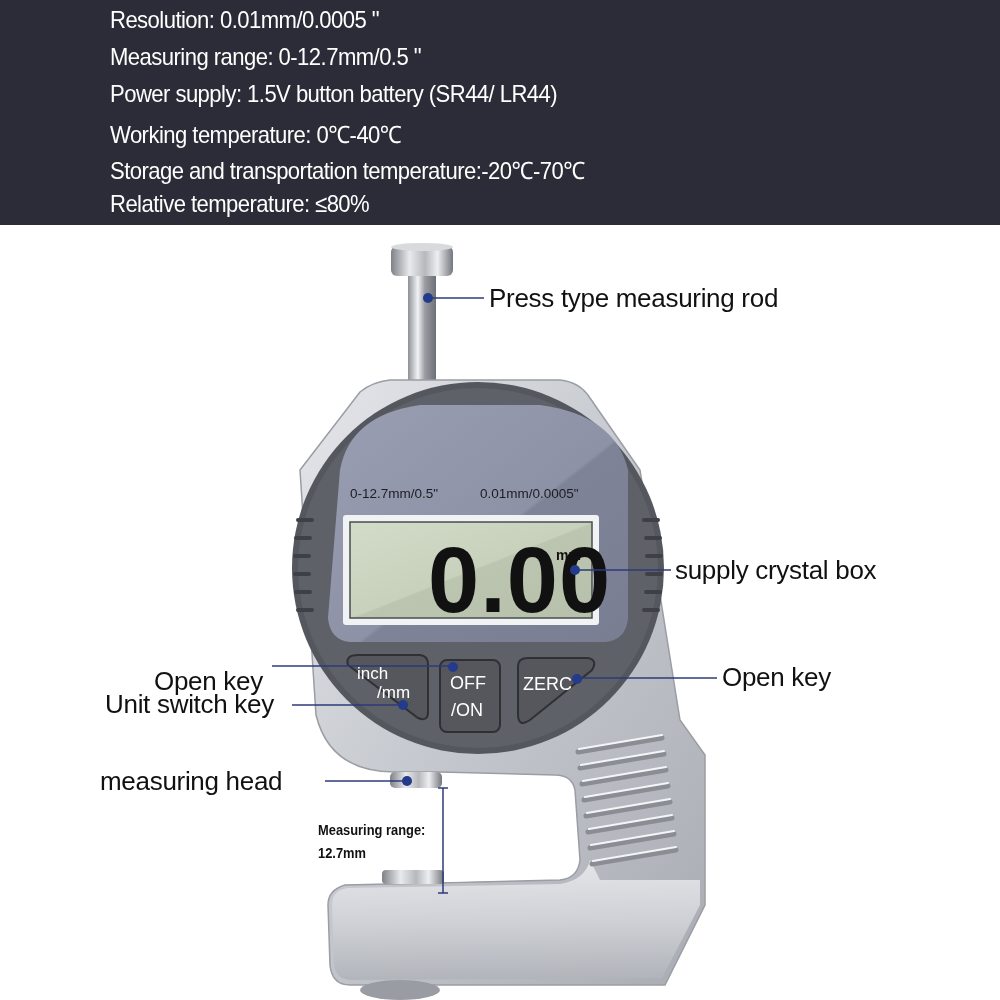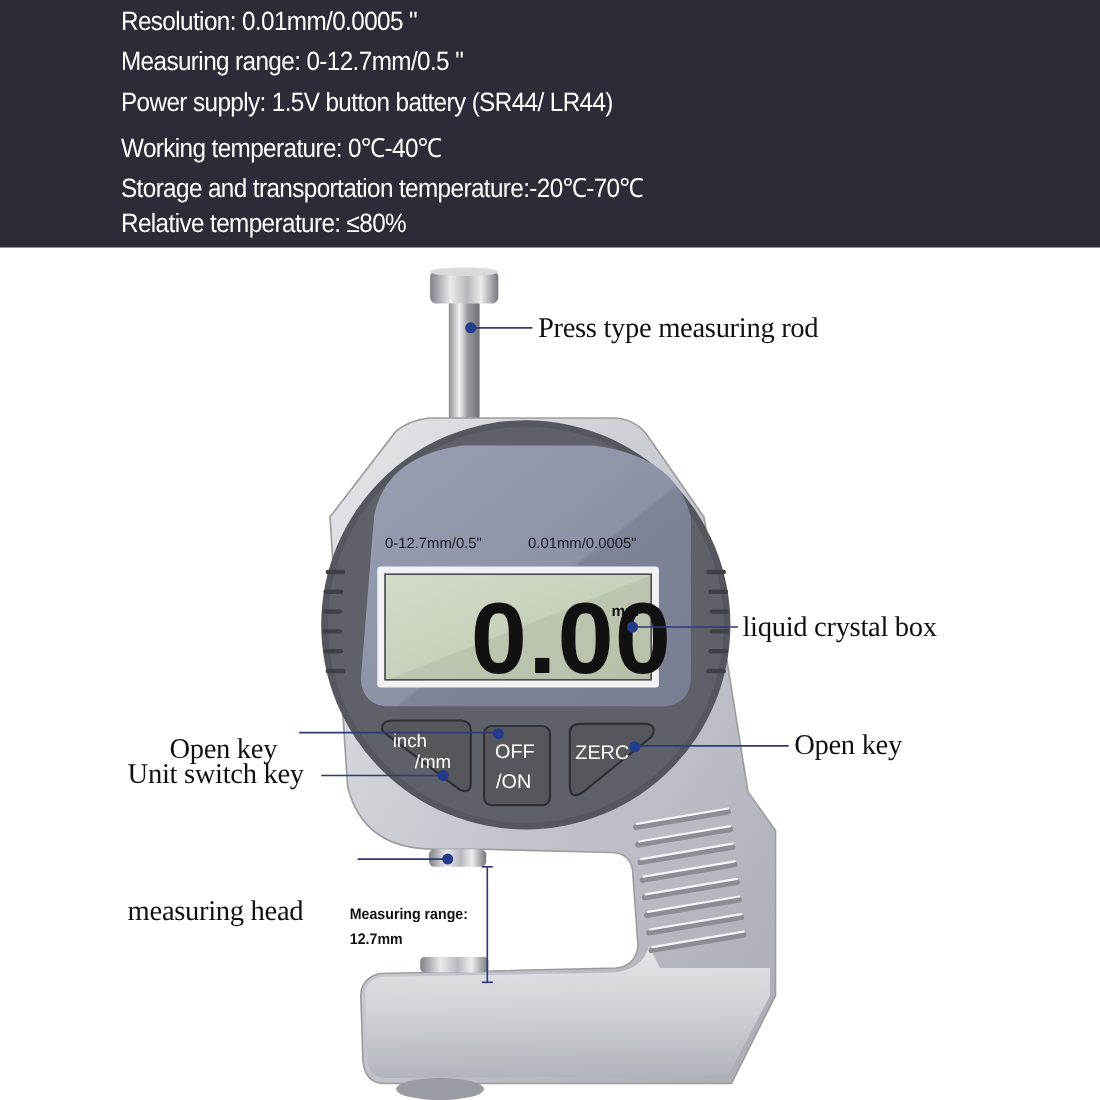--- a/index.html
+++ b/index.html
@@ -1,19 +1,19 @@
 <!DOCTYPE html>
 <html><head>
 <meta charset="utf-8">
 <style>
   html,body{margin:0;padding:0;}
   body{width:1000px;height:1000px;position:relative;overflow:hidden;background:#ffffff;font-family:"Liberation Sans",sans-serif;}
   .spec-panel{position:absolute;left:0;top:0;width:1000px;height:225px;background:#2b2c37;}
   .spec-line{position:absolute;left:110px;color:#ffffff;font-family:"Liberation Sans",sans-serif;font-size:24px;letter-spacing:-0.6px;white-space:nowrap;transform:scaleX(0.92);transform-origin:left center;}
-  .callout{position:absolute;color:#111111;font-family:Liberation Serif, serif;font-size:26px;white-space:nowrap;letter-spacing:-0.3px;}
+  .callout{position:absolute;color:#111111;font-family:Liberation Sans, sans-serif;font-size:26px;white-space:nowrap;letter-spacing:-0.3px;}
   .small-label{position:absolute;color:#111;font-family:"Liberation Sans",sans-serif;font-weight:bold;font-size:14px;line-height:26px;white-space:nowrap;transform:scaleX(0.92);transform-origin:left center;}
   svg{position:absolute;left:0;top:0;}
   .svg-text{font-family:"Liberation Sans",sans-serif;}
 </style>
 </head>
 <body>
 
 <div class="spec-panel">
   <div class="spec-line" style="top:6px;">Resolution: 0.01mm/0.0005 "</div>
   <div class="spec-line" style="top:43px;">Measuring range: 0-12.7mm/0.5 "</div>
@@ -154,20 +154,20 @@
     <circle cx="428" cy="298" r="5"></circle>
     <circle cx="575" cy="570" r="5"></circle>
     <circle cx="453" cy="667" r="5"></circle>
     <circle cx="403" cy="705" r="5"></circle>
     <circle cx="577" cy="679" r="5"></circle>
     <circle cx="407" cy="781" r="5"></circle>
   </g>
 </svg>
 
 <div class="callout" style="left:489px;top:283px;">Press type measuring rod</div>
-<div class="callout" style="left:675px;top:555px;">liquid crystal box</div>
+<div class="callout" style="left:675px;top:555px;">supply crystal box</div>
 <div class="callout" style="left:154px;top:650px;margin-top:16px;">Open key</div>
-<div class="callout" style="left:116px;top:689px;">Unit switch key</div>
+<div class="callout" style="left:105px;top:689px;">Unit switch key</div>
 <div class="callout" style="left:722px;top:662px;">Open key</div>
-<div class="callout" style="left:116px;top:766px;margin-top:47px;">measuring head</div>
+<div class="callout" style="left:100px;top:766px;">measuring head</div>
 
 <div class="small-label" style="left:318px;top:817px;">Measuring range:</div>
 <div class="small-label" style="left:318px;top:840px;">12.7mm</div>
 
 </body></html>

